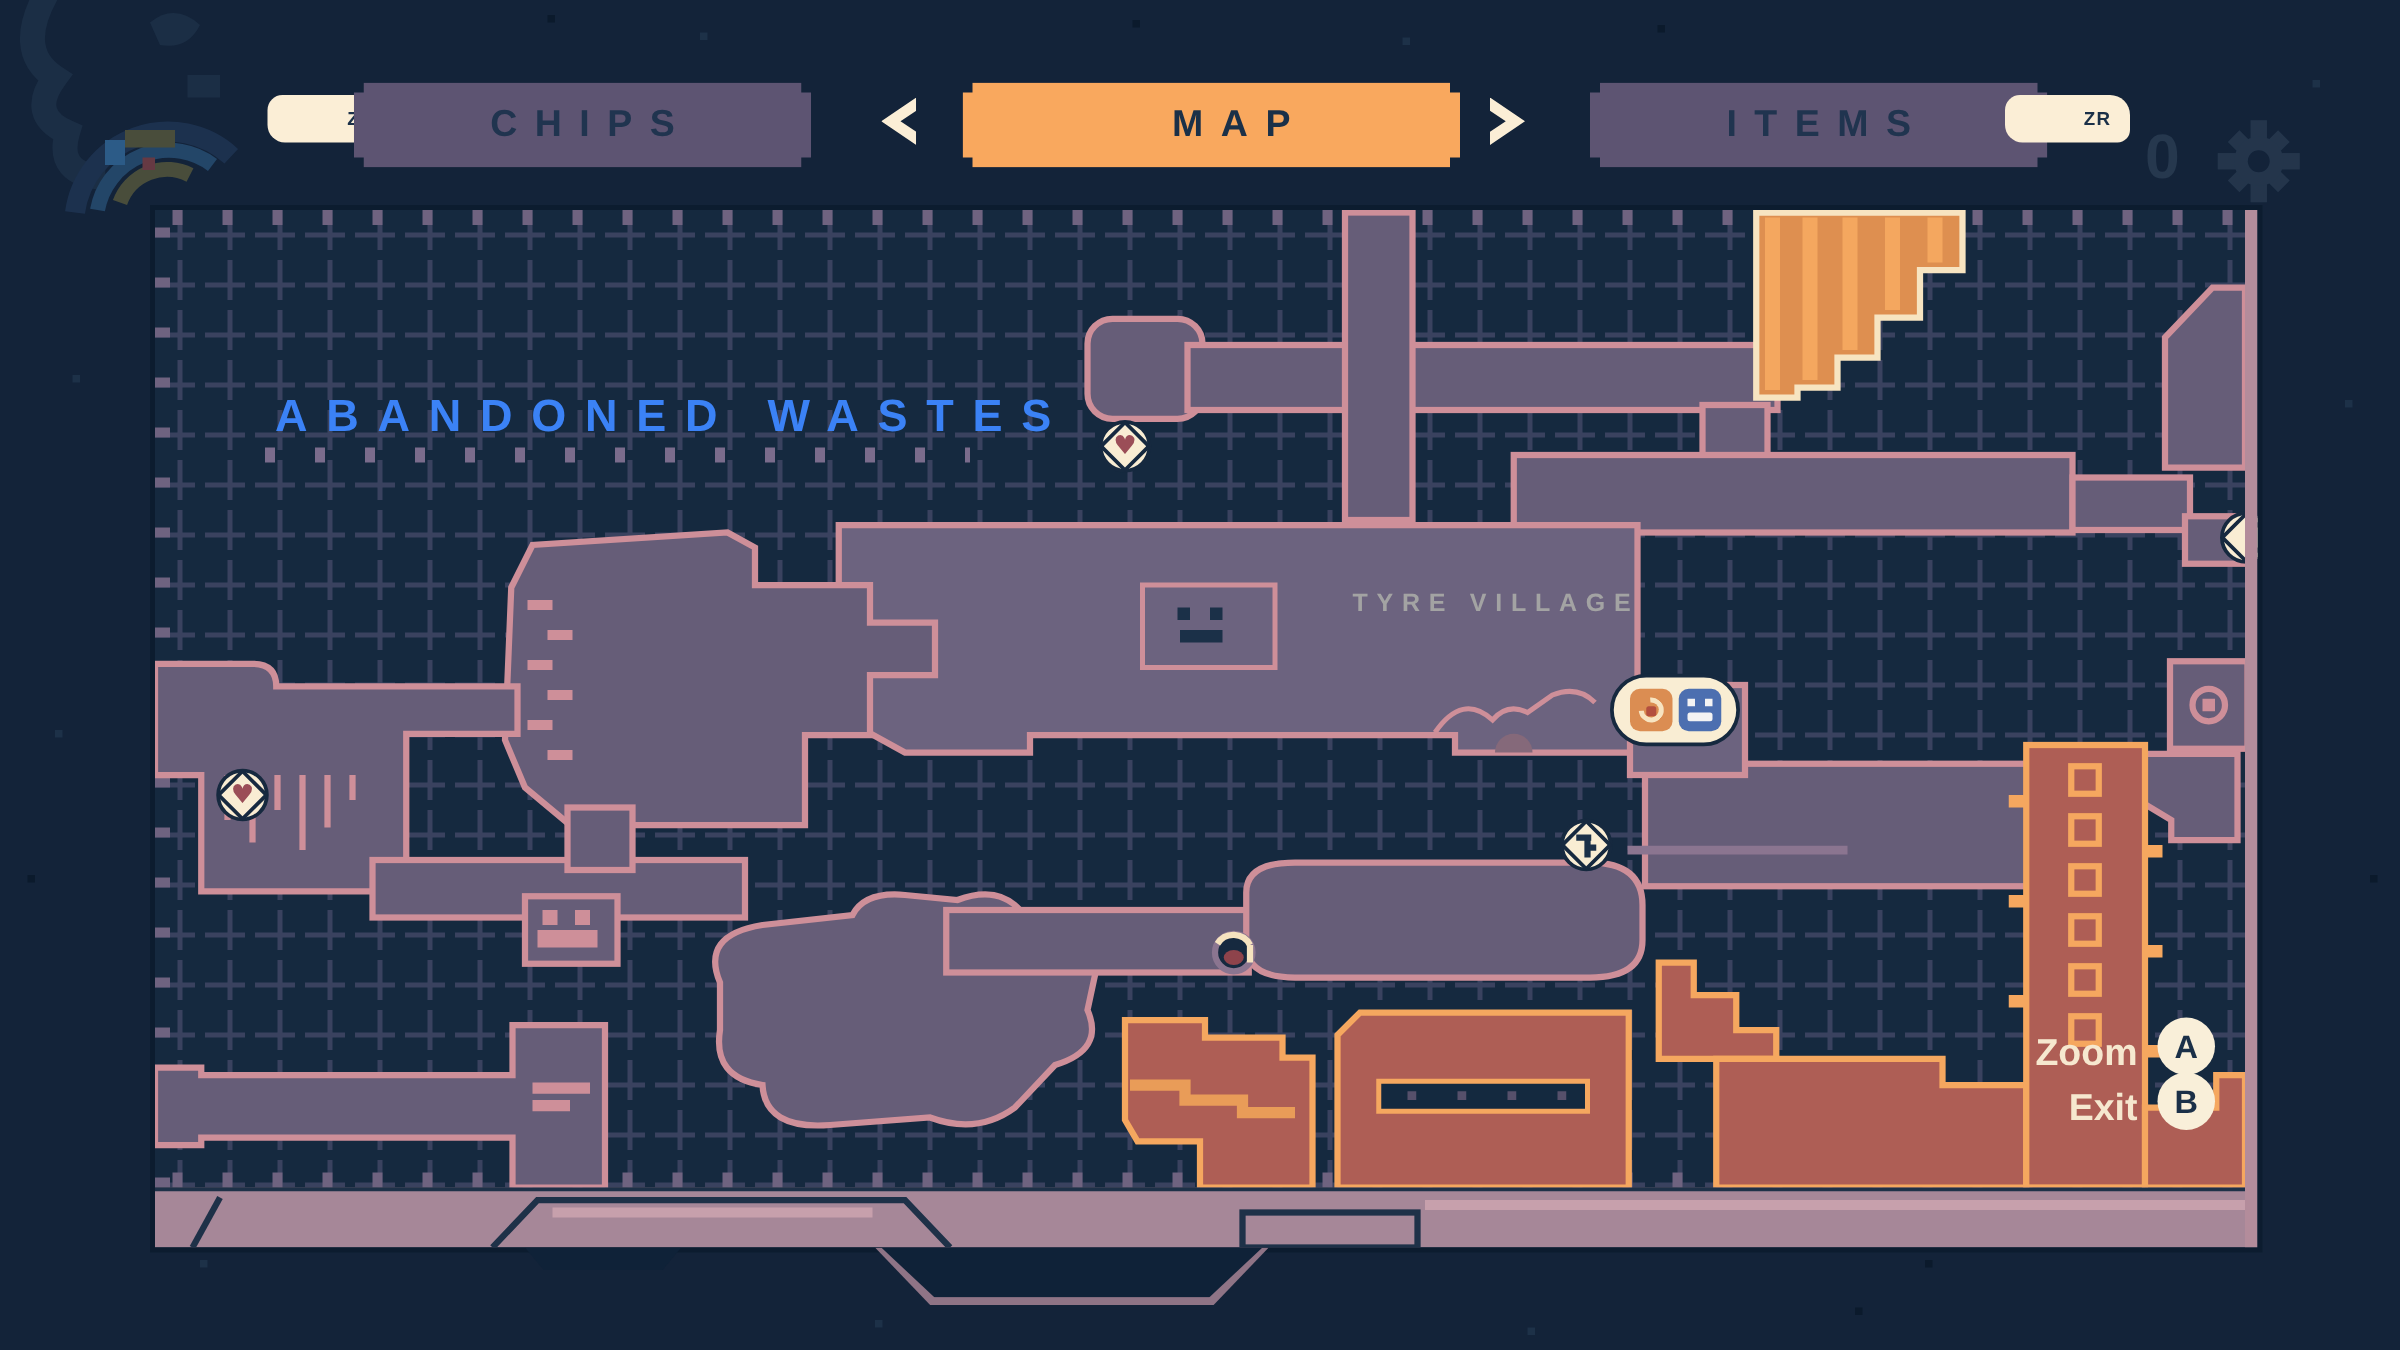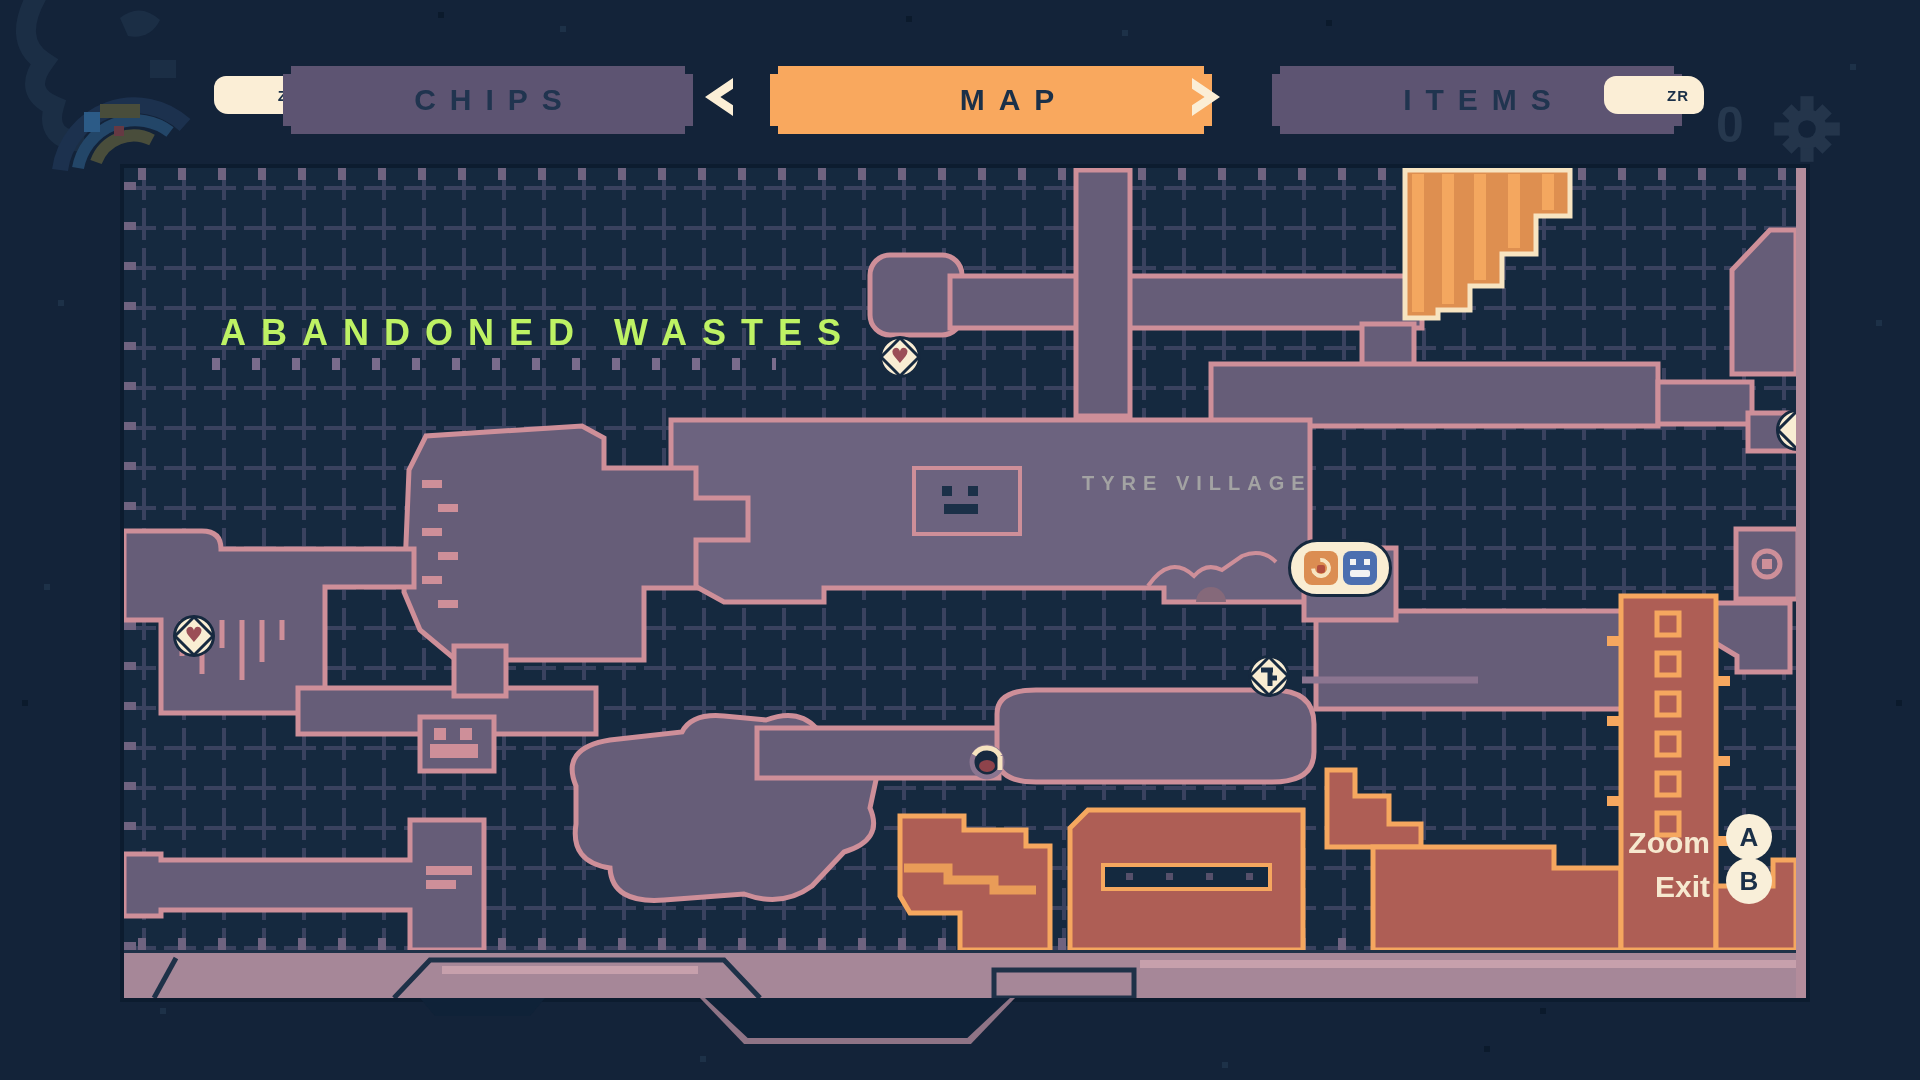--- a/index.html
+++ b/index.html
@@ -4,21 +4,21 @@
 <style>
   html,body{margin:0;padding:0;width:1920px;height:1080px;overflow:hidden;background:#132339;
     font-family:"Liberation Sans","DejaVu Sans",sans-serif;}
   .stage{position:absolute;inset:0;width:1920px;height:1080px;background:#132339;}
 
   
   .shoulder{position:absolute;top:76px;width:52px;height:38px;background:#FBEED6;
     border-radius:12px 16px 10px 14px;display:flex;align-items:center;justify-content:center;
     font-size:15px;font-weight:800;color:#1B3048;letter-spacing:1px;padding-left:48px;}
   #zl{left:214px;} #zr{left:1604px;}
-  .tab{position:absolute;top:66px;height:68px;width:410px;display:flex;align-items:center;justify-content:center;
+  .tab{position:absolute;top:66px;height:68px;width:366px;display:flex;align-items:center;justify-content:center;
     font-weight:700;font-size:30px;letter-spacing:14px;color:#20344F;
     clip-path:polygon(0 8px,8px 8px,8px 0,calc(100% - 8px) 0,calc(100% - 8px) 8px,100% 8px,
       100% calc(100% - 8px),calc(100% - 8px) calc(100% - 8px),calc(100% - 8px) 100%,
       8px 100%,8px calc(100% - 8px),0 calc(100% - 8px));}
   .tab .lbl{transform:translateX(7px);}
   .tab.inactive{background:#5D5472;}
   .tab.active{background:#F9A85E;color:#1B3048;padding-left:32px;}
   #tabChips{left:283px;} #tabMap{left:770px;} #tabItems{left:1244px;margin-left:28px;}
   .arrow{position:absolute;top:78px;width:28px;height:38px;background:#FBEED6;}
   .arrow.left{left:705px;clip-path:polygon(100% 0,100% 28%,55% 50%,100% 72%,100% 100%,0 50%);}
@@ -28,21 +28,21 @@
   .coin-zero{position:absolute;left:1716px;top:96px;font-size:50px;font-weight:800;color:#26384E;}
   .gear{position:absolute;left:1772px;top:94px;opacity:.9;}
 
   
   .mapframe{position:absolute;left:120px;top:164px;width:1682px;height:830px;
     border:4px solid #0C1C2F;background:#15293F;overflow:hidden;}
   .mapsvg{position:absolute;left:0;top:0;}
   .rstrip{position:absolute;right:0;top:0;width:10px;height:830px;background:#B38C9B;z-index:6;}
   .bbar{position:absolute;left:0;top:782px;z-index:5;}
 
-  .map-label{position:absolute;color:#bef264;font-weight:600;z-index:4;white-space:nowrap;}
+  .map-label{position:absolute;color:#3b82f6;font-weight:600;z-index:4;white-space:nowrap;}
   #regionLabel{left:96px;top:144px;font-size:36px;letter-spacing:15px;}
   #areaLabel{left:958px;top:304px;font-size:20px;letter-spacing:7px;color:#a3a3a3;}
 
   
   .badge{position:absolute;width:42px;height:42px;background:#F9EDD3;border:3px solid #16293F;
     border-radius:50%;box-sizing:border-box;display:flex;align-items:center;justify-content:center;z-index:3;}
   .badge::before{content:"";position:absolute;inset:3px;border:3px solid #16293F;transform:rotate(45deg);border-radius:3px;}
   .badge .glyph{position:relative;z-index:1;color:#9B4E57;font-size:21px;line-height:1;margin-top:-2px;
     font-family:"DejaVu Sans",sans-serif;}
   #heartTop{left:755px;top:168px;} #heartLeft{left:49px;top:447px;}

